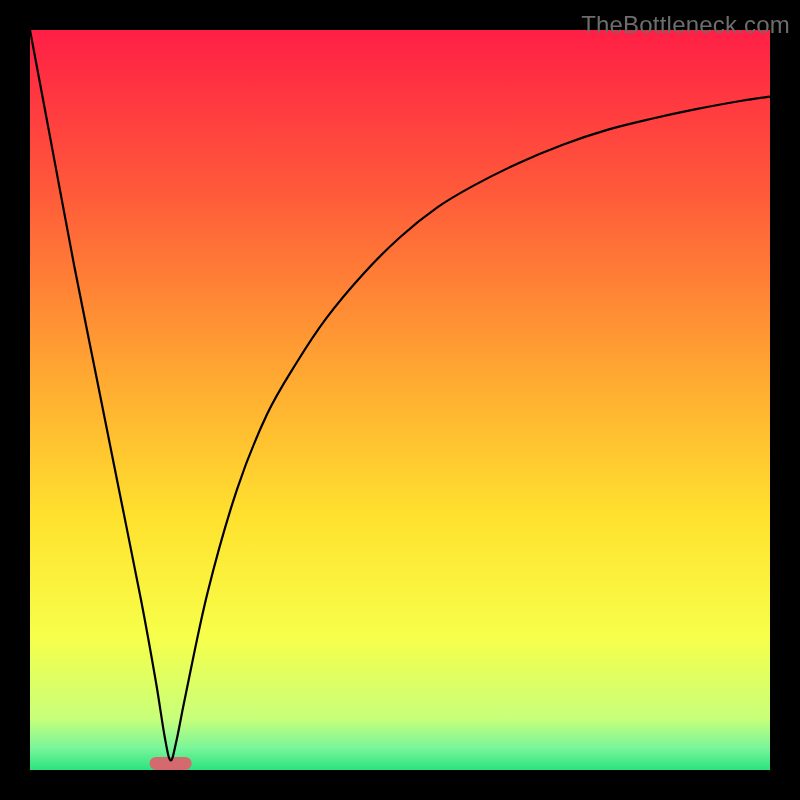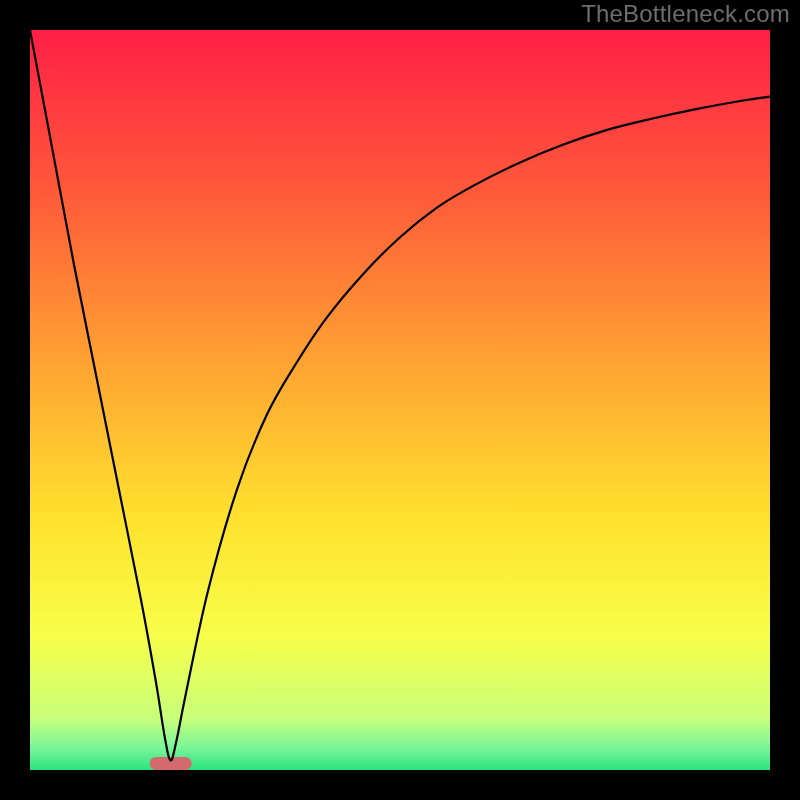--- a/index.html
+++ b/index.html
@@ -20,21 +20,21 @@
   .plot {
     position: absolute;
     left: 30px;
     top: 30px;
     width: 740px;
     height: 740px;
     
   }
   .watermark {
     position: absolute;
-    top: 0;
+    top: 11px;
     right: 10px;
     color: #6d6d6d;
     font-size: 24px;
     letter-spacing: 0.2px;
     user-select: none;
   }
   svg {
     display: block;
   }
 </style>

